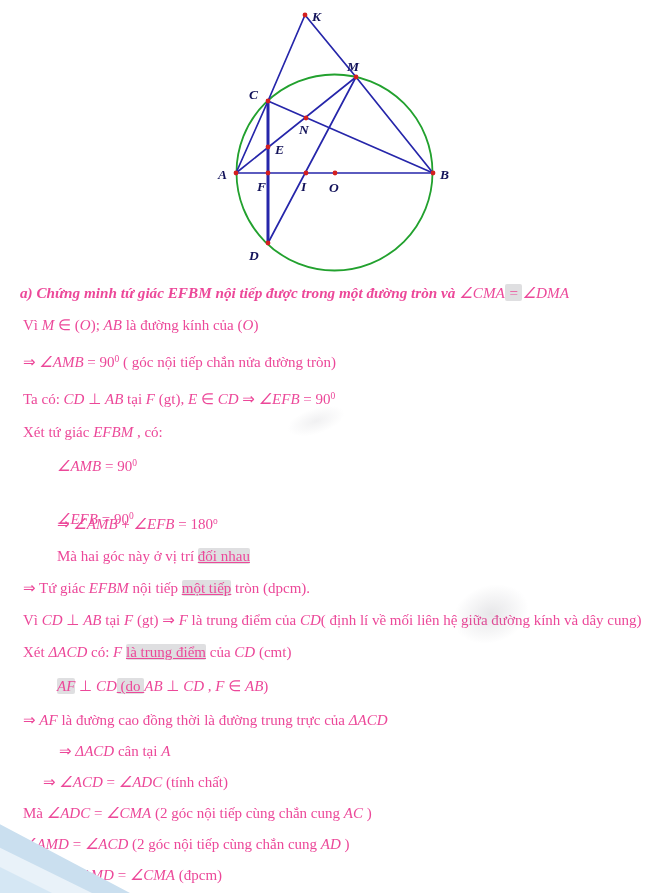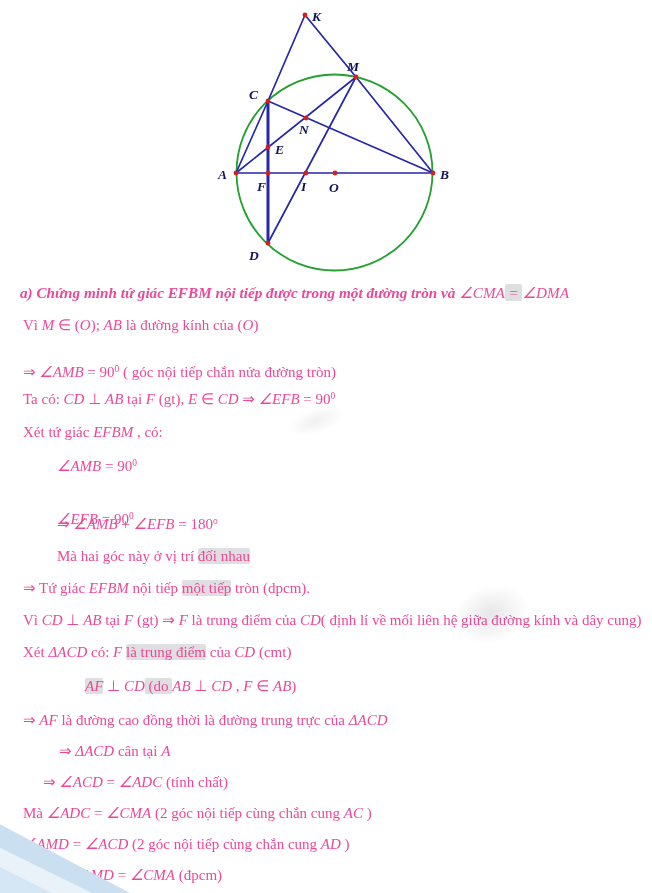--- a/index.html
+++ b/index.html
@@ -17,21 +17,21 @@
     position:absolute;white-space:nowrap;
     font-size:15px;line-height:19px;color:#ec4899;
   }
   #title{left:20px;font-size:15.2px;}
   .ind0{left:23px;}
   .ind1{left:57px;}
   .p-r{font-style:normal;}
   .p-m{font-style:italic;}
   .p-b{font-weight:700;font-style:italic;}
   .p-s{font-style:normal;font-size:9.5px;position:relative;top:-5.5px;}
-  .p-rh{font-style:normal;background:rgba(150,150,155,0.30);border-radius:2px;}
+  .p-rh{font-style:normal;background:rgba(150,150,155,0.30);border-radius:2px;text-decoration:underline;}
   .p-mh{font-style:italic;background:rgba(150,150,155,0.30);border-radius:2px;}
   
   .corner{position:absolute;left:0;bottom:0;pointer-events:none;}
   .corner-outer{width:130px;height:78px;
     clip-path:polygon(0 12%,100% 100%,0 100%);}
   .corner-mid{width:92px;height:58px;
     clip-path:polygon(0 22%,100% 100%,0 100%);}
   .corner-inner{width:52px;height:36px;
     clip-path:polygon(0 28%,100% 100%,0 100%);}
   
@@ -77,31 +77,31 @@
       <text x="301" y="191" class="pt-label" fill="#12125a">I</text>
       <text x="329" y="192" class="pt-label" fill="#12125a">O</text>
       <text x="440" y="179" class="pt-label" fill="#12125a">B</text>
       <text x="249" y="260" class="pt-label" fill="#12125a">D</text>
     </svg>
 
   <div id="title" style="top: 283px;"><span class="p-b">a) Chứng minh tứ giác EFBM nội tiếp được trong một đường tròn và </span><span class="p-m">∠CMA</span><span class="p-mh"> = </span><span class="p-m">∠DMA</span></div>
 
   <div id="proof">
       <div class="line ind0" style="top: 316px;"><span class="p-r">Vì </span><span class="p-m">M</span><span class="p-r"> ∈ (</span><span class="p-m">O</span><span class="p-r">); </span><span class="p-m">AB</span><span class="p-r"> là đường kính của (</span><span class="p-m">O</span><span class="p-r">)</span></div>
-      <div class="line ind0" style="top: 363px;"><span class="p-r">⇒ </span><span class="p-m">∠AMB</span><span class="p-r"> = 90</span><span class="p-s">0</span><span class="p-r"> ( góc nội tiếp chắn nửa đường tròn)</span></div>
+      <div class="line ind0" style="top: 353px;"><span class="p-r">⇒ </span><span class="p-m">∠AMB</span><span class="p-r"> = 90</span><span class="p-s">0</span><span class="p-r"> ( góc nội tiếp chắn nửa đường tròn)</span></div>
       <div class="line ind0" style="top: 390px;"><span class="p-r">Ta có: </span><span class="p-m">CD</span><span class="p-r"> ⊥ </span><span class="p-m">AB</span><span class="p-r"> tại </span><span class="p-m">F</span><span class="p-r"> (gt), </span><span class="p-m">E</span><span class="p-r"> ∈ </span><span class="p-m">CD</span><span class="p-r"> ⇒ </span><span class="p-m">∠EFB</span><span class="p-r"> = 90</span><span class="p-s">0</span></div>
       <div class="line ind0" style="top: 423px; text-align: right;"><span class="p-r">Xét tứ giác </span><span class="p-m">EFBM</span><span class="p-r"> , có:</span></div>
       <div class="line ind1" style="top: 457px;"><span class="p-m">∠AMB</span><span class="p-r"> = 90</span><span class="p-s">0</span></div>
       <div class="line ind1" style="top: 482px; margin-top: 28px;"><span class="p-m">∠EFB</span><span class="p-r"> = 90</span><span class="p-s">0</span></div>
       <div class="line ind1" style="top: 515px;"><span class="p-r">⇒ </span><span class="p-m">∠AMB</span><span class="p-r"> + </span><span class="p-m">∠EFB</span><span class="p-r"> = 180</span><span class="p-s">o</span></div>
       <div class="line ind1" style="top: 547px;"><span class="p-r">Mà hai góc này ở vị trí </span><span class="p-rh">đối nhau</span></div>
       <div class="line ind0" style="top: 579px;"><span class="p-r">⇒ Tứ giác </span><span class="p-m">EFBM</span><span class="p-r"> nội tiếp </span><span class="p-rh">một tiếp</span><span class="p-r"> tròn (dpcm).</span></div>
       <div class="line ind0" style="top: 611px;"><span class="p-r">Vì </span><span class="p-m">CD</span><span class="p-r"> ⊥ </span><span class="p-m">AB</span><span class="p-r"> tại </span><span class="p-m">F</span><span class="p-r"> (gt) ⇒ </span><span class="p-m">F</span><span class="p-r"> là trung điểm của </span><span class="p-m">CD</span><span class="p-r">( định lí về mối liên hệ giữa đường kính và dây cung)</span></div>
       <div class="line ind0" style="top: 643px;"><span class="p-r">Xét </span><span class="p-m">ΔACD</span><span class="p-r"> có: </span><span class="p-m">F</span><span class="p-r"> </span><span class="p-rh">là trung điểm</span><span class="p-r"> của </span><span class="p-m">CD</span><span class="p-r"> (cmt)</span></div>
-      <div class="line ind1" style="top: 677px; margin-left: 28px;"><span class="p-mh">AF</span><span class="p-r"> ⊥ </span><span class="p-m">CD</span><span class="p-rh"> (do </span><span class="p-m">AB</span><span class="p-r"> ⊥ </span><span class="p-m">CD</span><span class="p-r"> , </span><span class="p-m">F</span><span class="p-r"> ∈ </span><span class="p-m">AB</span><span class="p-r">)</span></div>
+      <div class="line ind1" style="top: 677px;"><span class="p-mh">AF</span><span class="p-r"> ⊥ </span><span class="p-m">CD</span><span class="p-rh"> (do </span><span class="p-m">AB</span><span class="p-r"> ⊥ </span><span class="p-m">CD</span><span class="p-r"> , </span><span class="p-m">F</span><span class="p-r"> ∈ </span><span class="p-m">AB</span><span class="p-r">)</span></div>
       <div class="line ind0" style="top: 711px;"><span class="p-r">⇒ </span><span class="p-m">AF</span><span class="p-r"> là đường cao đồng thời là đường trung trực của </span><span class="p-m">ΔACD</span></div>
       <div class="line ind0" style="top: 742px; margin-left: 36px;"><span class="p-r">⇒ </span><span class="p-m">ΔACD</span><span class="p-r"> cân tại </span><span class="p-m">A</span></div>
       <div class="line ind0" style="top: 773px; margin-left: 20px;"><span class="p-r">⇒ </span><span class="p-m">∠ACD</span><span class="p-r"> = </span><span class="p-m">∠ADC</span><span class="p-r"> (tính chất)</span></div>
       <div class="line ind0" style="top: 804px;"><span class="p-r">Mà </span><span class="p-m">∠ADC</span><span class="p-r"> = </span><span class="p-m">∠CMA</span><span class="p-r"> (2 góc nội tiếp cùng chắn cung </span><span class="p-m">AC</span><span class="p-r"> )</span></div>
       <div class="line ind0" style="top: 835px;"><span class="p-m">∠AMD</span><span class="p-r"> = </span><span class="p-m">∠ACD</span><span class="p-r"> (2 góc nội tiếp cùng chắn cung </span><span class="p-m">AD</span><span class="p-r"> )</span></div>
       <div class="line ind0" style="top: 866px;"><span class="p-r">Do đó: </span><span class="p-m">∠AMD</span><span class="p-r"> = </span><span class="p-m">∠CMA</span><span class="p-r"> (đpcm)</span></div>
     </div>
 
   <div class="corner corner-outer" style="background: rgb(202, 223, 239);"></div>
   <div class="corner corner-mid" style="background: rgb(233, 242, 249);"></div>

